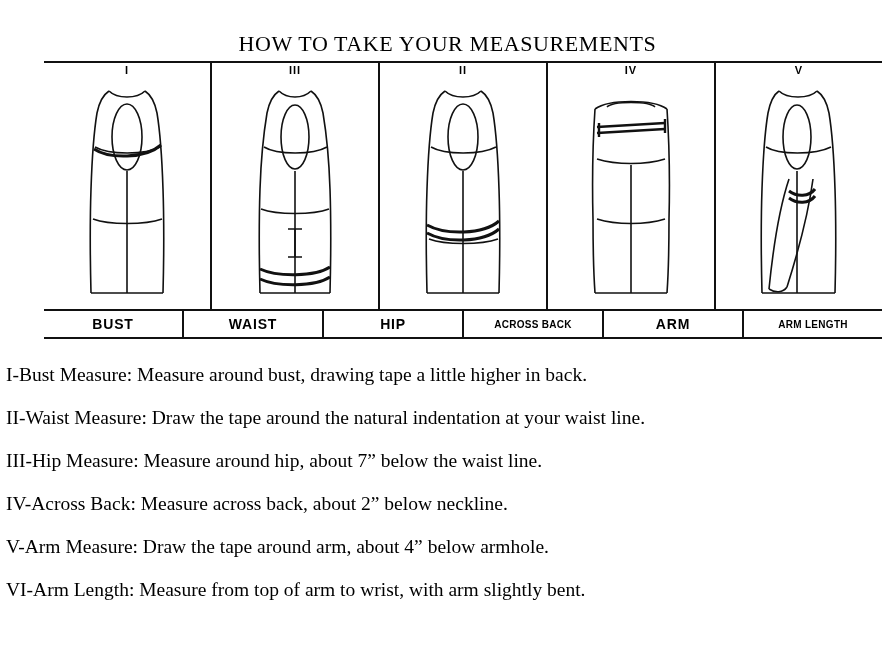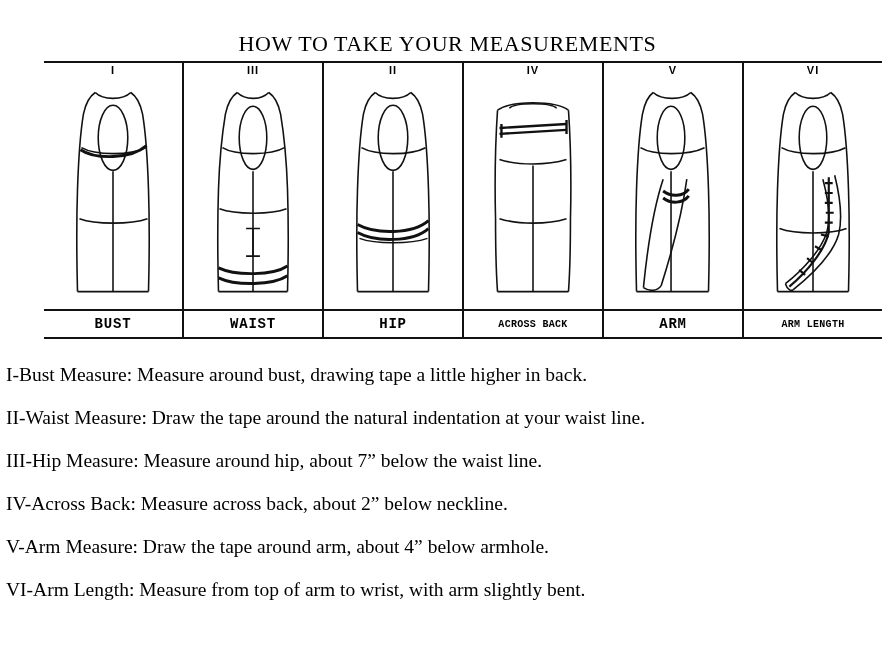--- a/index.html
+++ b/index.html
@@ -69,21 +69,21 @@
     box-sizing: border-box;
     display: flex;
   }
   .label-cell {
     flex: 1 1 0;
     border-right: 2px solid #111;
     box-sizing: border-box;
     display: flex;
     align-items: center;
     justify-content: center;
-    font-family: Liberation Mono, monospace;
+    font-family: Liberation Sans, sans-serif;
     font-weight: bold;
     font-size: 14px;
     letter-spacing: 0.8px;
     text-align: center;
   }
   .label-cell:last-child { border-right: none; }
   .label-cell.small { font-size: 10px; letter-spacing: 0.3px; }
 
   
   .instructions {
@@ -200,43 +200,20 @@
         <path d="M84 100 C80 130 70 170 58 208"></path>
         <path d="M40 210 C46 214 54 214 58 208"></path>
       </g>
       <g fill="none" stroke="#111" stroke-width="3">
         <path d="M60 112 C68 118 80 118 86 110"></path>
         <path d="M60 119 C68 125 80 125 86 117"></path>
       </g>
     </svg>
   </div>
 
-  <div class="panel">
-    <div class="roman">VI</div>
-    <svg class="fig-svg" viewBox="0 0 140 232" preserveAspectRatio="xMidYMid meet">
-      <g fill="none" stroke="#111" stroke-width="1.6">
-        <path d="M52 12 C46 16 42 24 40 34 C37 52 35 80 34 110 C33 140 33 175 34 214"></path>
-        <path d="M88 12 C94 16 98 24 100 34 C103 52 105 80 106 110 C107 140 107 175 106 214"></path>
-        <path d="M52 12 C60 20 80 20 88 12"></path>
-        <path d="M34 214 L106 214"></path>
-        <ellipse cx="70" cy="58" rx="14" ry="32"></ellipse>
-        <path d="M38 68 C52 76 88 76 103 68"></path>
-        <path d="M70 92 L70 214"></path>
-        <path d="M36 150 C52 156 88 156 104 150"></path>
-        <path d="M92 96 C98 120 100 140 96 156 C90 176 70 196 50 212"></path>
-        <path d="M80 100 C86 122 88 140 84 154 C78 172 60 192 42 206"></path>
-        <path d="M42 206 C44 212 48 214 50 212"></path>
-      </g>
-      <g fill="none" stroke="#111" stroke-width="2.2">
-        <path d="M86 98 L86 154 C82 172 64 194 46 209"></path>
-        <path d="M82 104 L90 104 M82 114 L90 114 M82 124 L90 124 M83 134 L91 134 M82 144 L90 144
-                 M78 156 L86 158 M72 168 L79 172 M64 180 L70 185 M56 192 L62 197"></path>
-      </g>
-    </svg>
-  </div>
 </div>
 
 <div class="label-row">
   <div class="label-cell">BUST</div>
   <div class="label-cell">WAIST</div>
   <div class="label-cell">HIP</div>
   <div class="label-cell small">ACROSS BACK</div>
   <div class="label-cell">ARM</div>
   <div class="label-cell small">ARM LENGTH</div>
 </div>

